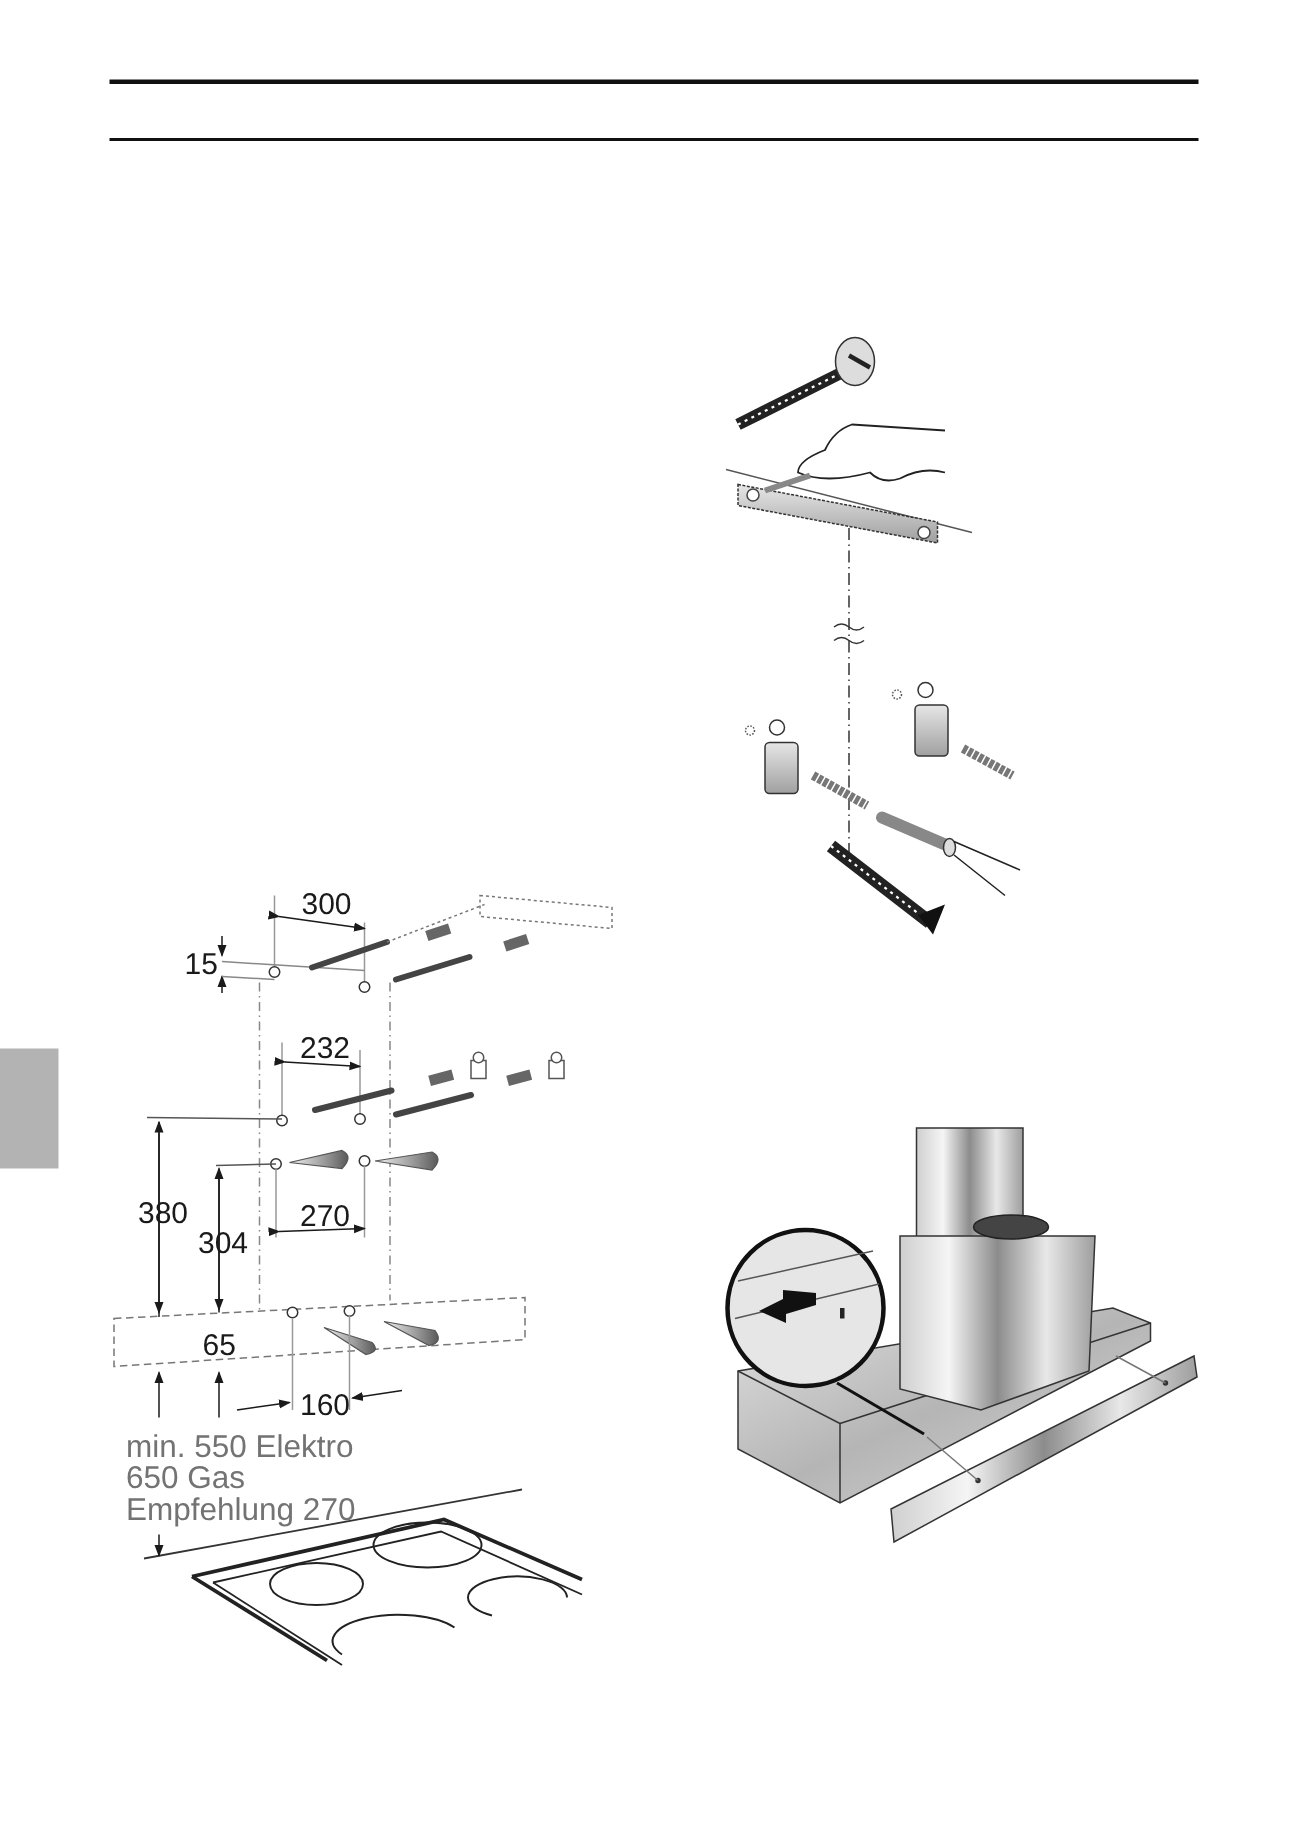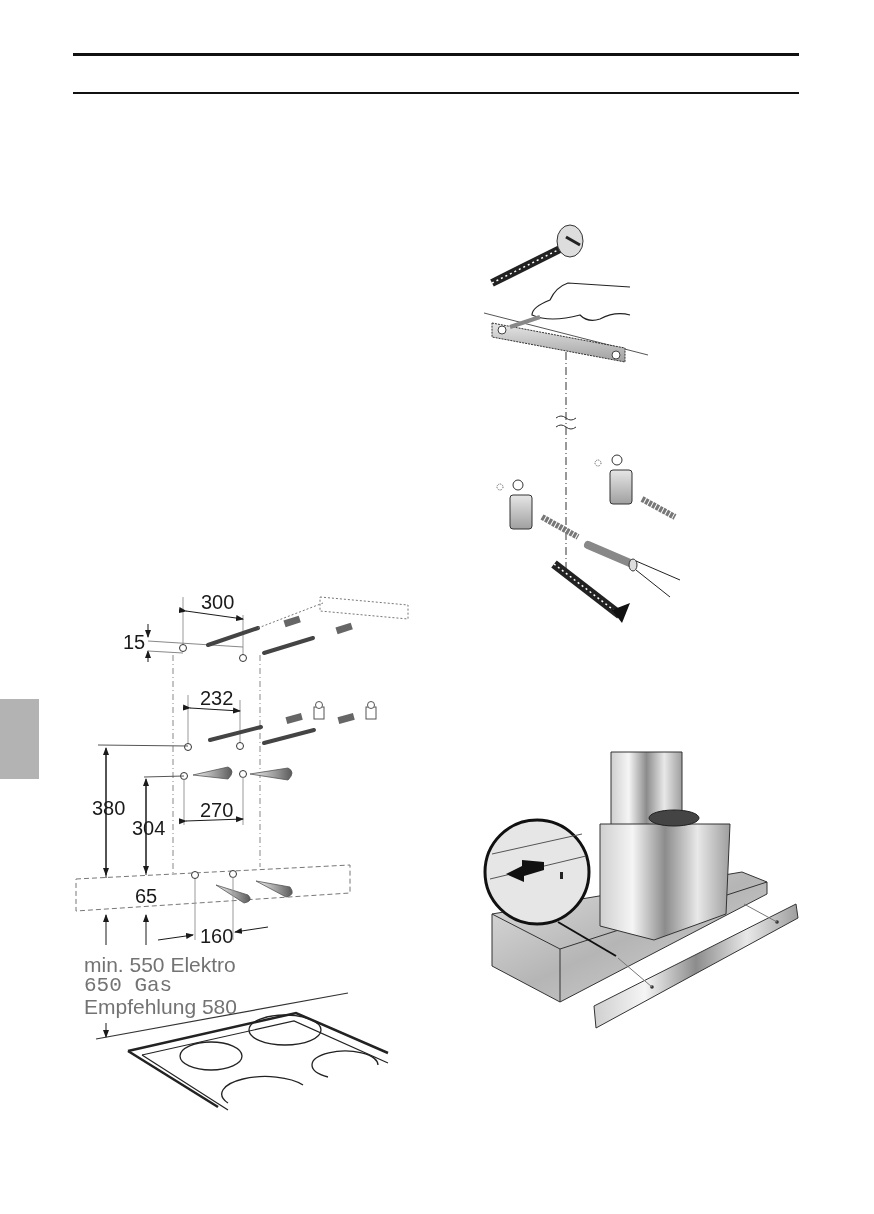--- a/index.html
+++ b/index.html
@@ -141,22 +141,22 @@
       <path d="M74,470 L160,525" fill="none" stroke="#222" stroke-width="1.2"></path>
       <ellipse cx="143" cy="471" rx="31" ry="14" fill="none" stroke="#222" stroke-width="1.3"></ellipse>
       <ellipse cx="217" cy="445" rx="36" ry="15" fill="none" stroke="#222" stroke-width="1.3"></ellipse>
       <path d="M160,518 A40,16 0 1 1 235,500" fill="none" stroke="#222" stroke-width="1.3"></path>
       <path d="M260,492 A33,14 0 1 1 310,480" fill="none" stroke="#222" stroke-width="1.3"></path>
     </g>
   </svg>
 </div>
 
 <div class="caption-line" style="top:953px;">min. 550 Elektro</div>
-<div class="caption-line" style="top:974px;font-family:Liberation Mono, monospace;">650 Gas</div>
-<div class="caption-line" style="top:995px;">Empfehlung 580</div>
+<div class="caption-line" style="top:974px;">650 Gas</div>
+<div class="caption-line" style="top:995px;">Empfehlung 270</div>
 
 <div class="fig" style="left:470px; top:215px;">
   <svg width="240" height="410" viewBox="0 0 240 410" xmlns="http://www.w3.org/2000/svg">
     <defs>
       <linearGradient id="met" x1="0" y1="0" x2="0" y2="1">
         <stop offset="0" stop-color="#e6e6e6"></stop>
           <stop offset="1" stop-color="#a0a0a0"></stop>
       </linearGradient>
     </defs>
     <g>

